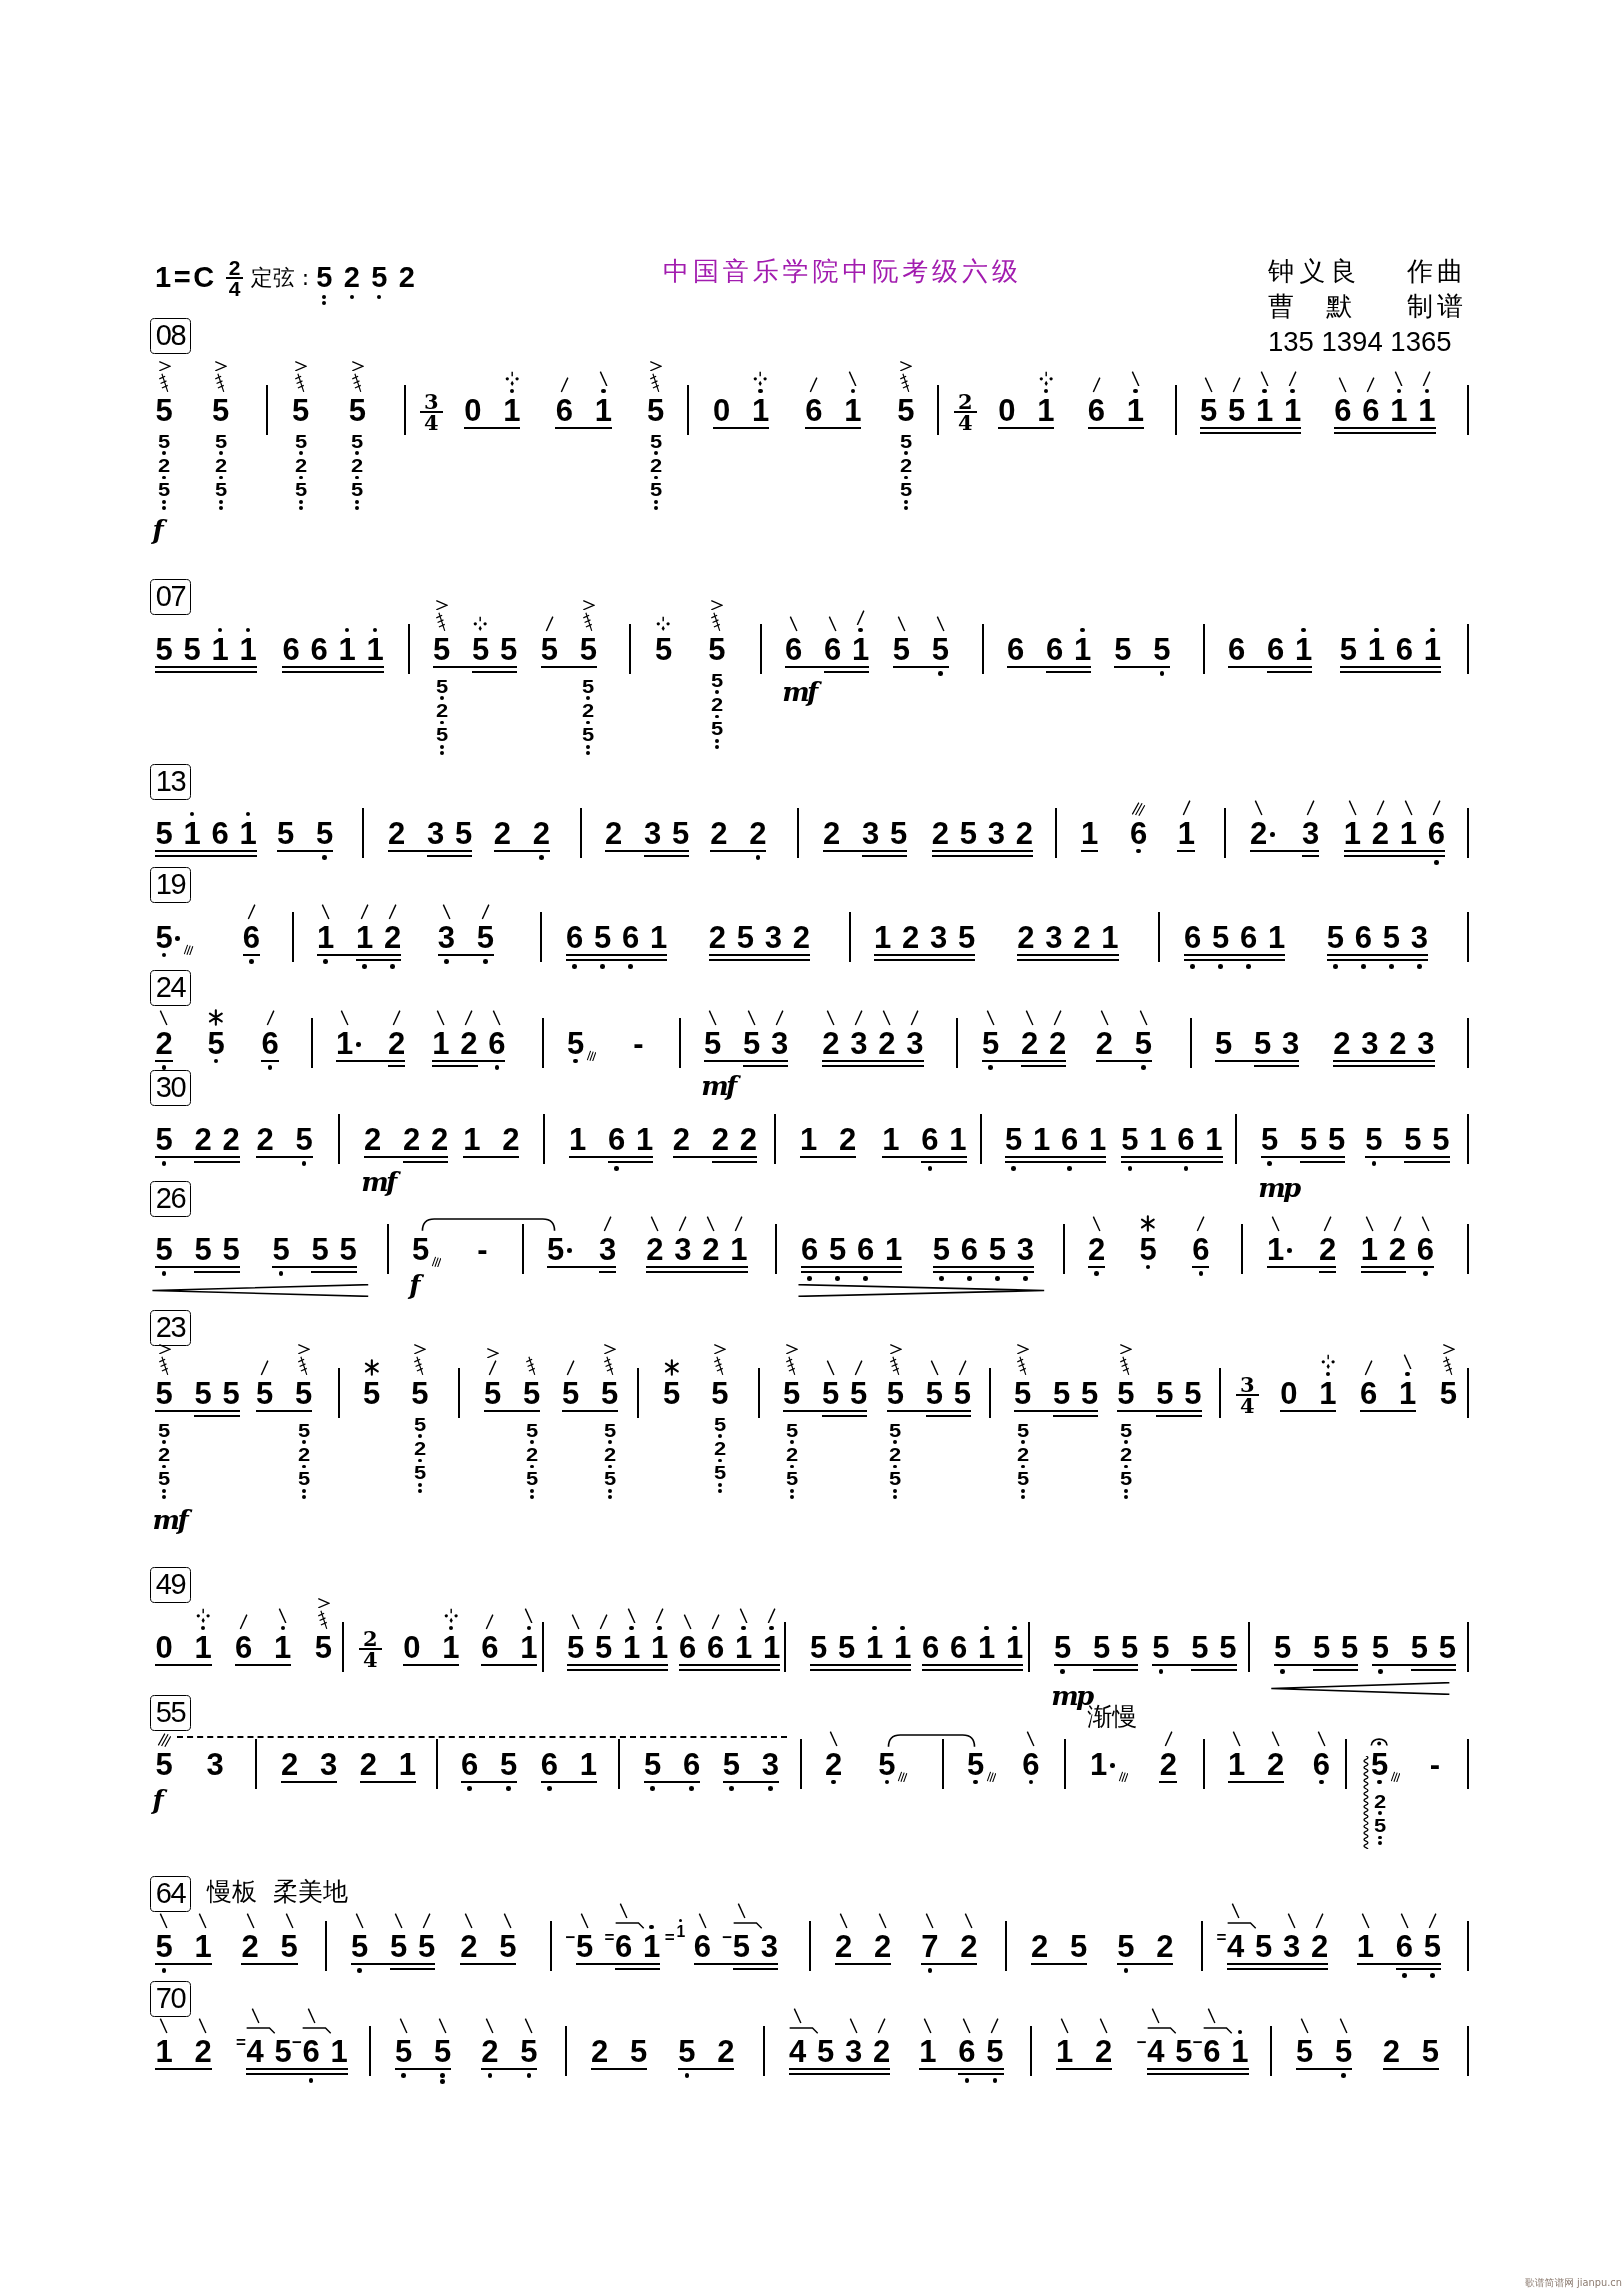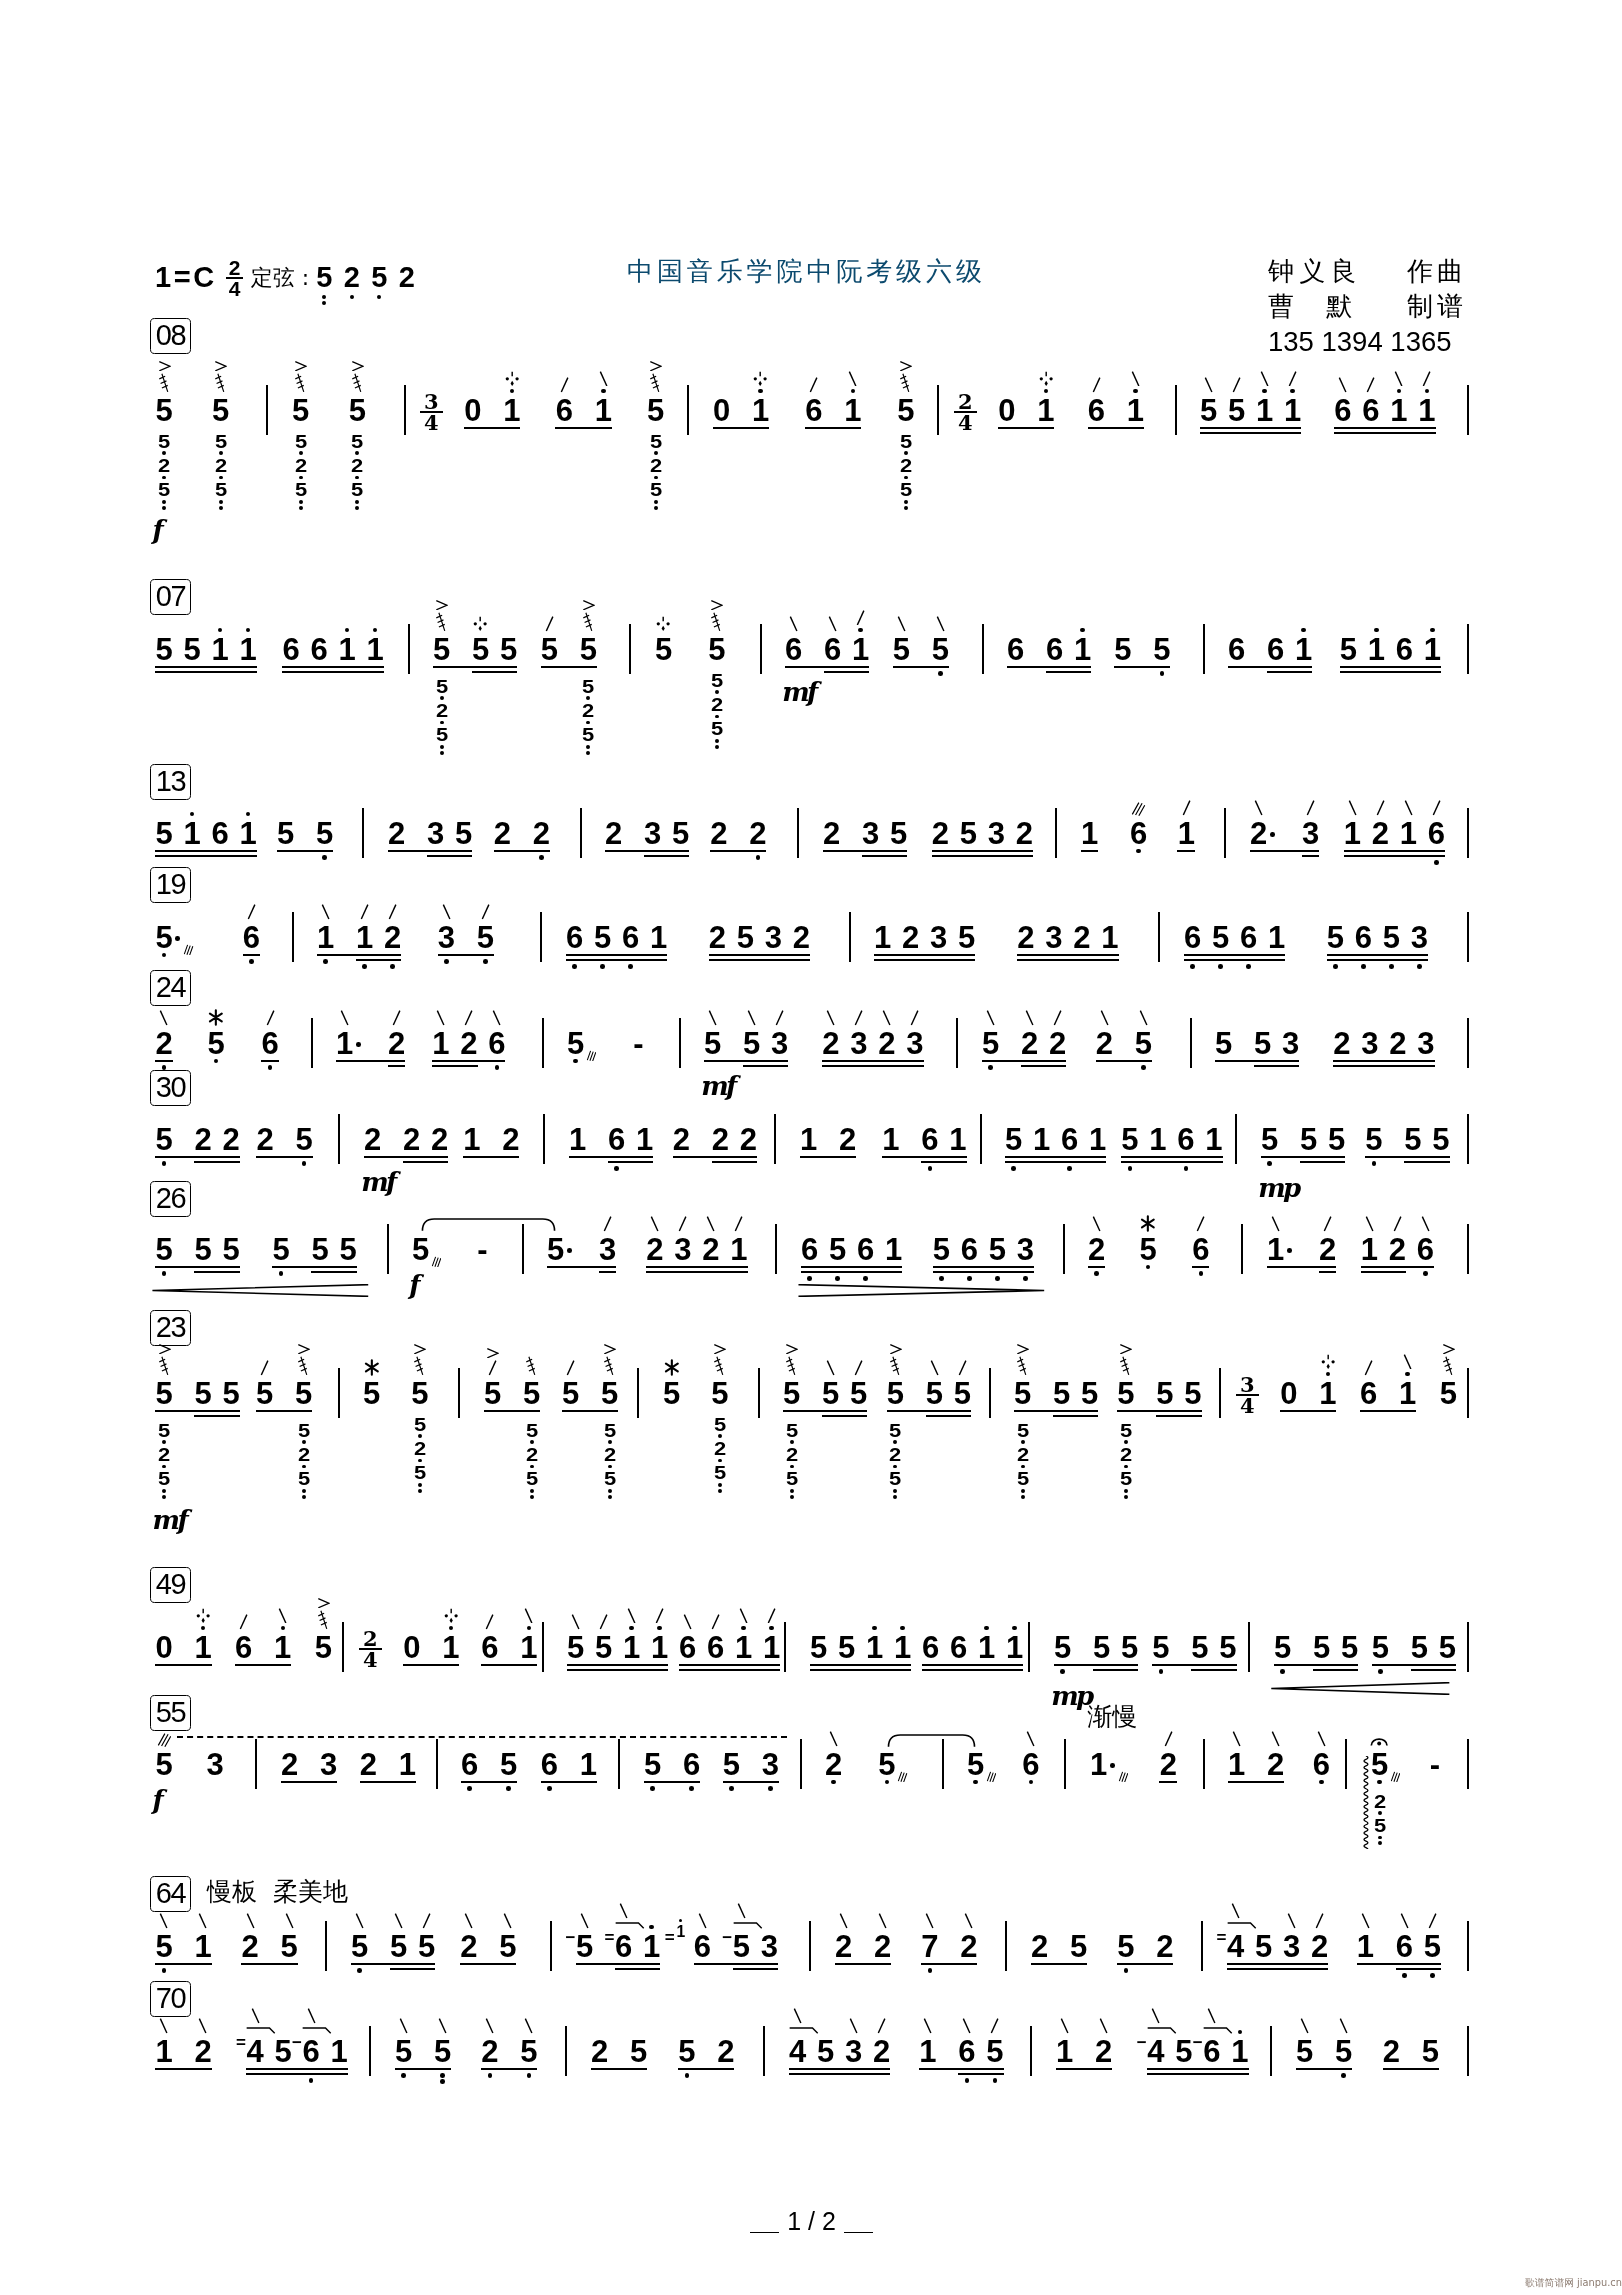--- a/index.html
+++ b/index.html
@@ -6,21 +6,21 @@
   #page{position:relative;width:1623px;height:2295px;background:#fff;overflow:hidden;color:#000;font-family:"DejaVu Sans",sans-serif;}
   .title{position:absolute;top:160px;left:0;width:1623px;text-align:center;margin:0;font:normal 50px/52px "DejaVu Sans",sans-serif;word-spacing:17px;}
   .keysig{position:absolute;left:155px;top:257px;display:flex;align-items:center;}
   .key{font:bold 29px/39px "Liberation Sans",sans-serif;letter-spacing:2.6px;}
   .hfrac{display:inline-flex;flex-direction:column;align-items:center;margin:0 6.5px 0 9.2px;font:bold 21px/19px "Liberation Sans",sans-serif;padding-top:1.3px;}
   .hfrac .den{border-top:2px solid #000;width:17px;text-align:center;}
   .tlabel{font:22px/39px "DejaVu Sans",sans-serif;margin-left:1.3px;}
   .tnotes{display:flex;gap:10.5px;margin-left:6.5px;}
   .tn{position:relative;display:inline-block;width:17px;text-align:center;font:bold 29px/39px "Liberation Sans",sans-serif;}
   .tdot{position:absolute;left:6.5px;width:3.9px;height:3.9px;border-radius:50%;background:#000;}
-  .subtitle{position:absolute;left:627px;top:257px;font:26px/29px "DejaVu Sans",sans-serif;letter-spacing:3.9px;color:#0c4a6e;}
+  .subtitle{position:absolute;left:663px;top:257px;font:26px/29px "DejaVu Sans",sans-serif;letter-spacing:3.9px;color:#a21caf;}
   .credits{position:absolute;left:1268px;top:257px;font:26px/29px "DejaVu Sans",sans-serif;width:209px;}
   .crow{position:relative;height:35px;}
   .crow .name{position:absolute;left:0;letter-spacing:5.2px;white-space:pre;}
   .crow .role{position:absolute;left:139px;letter-spacing:3.9px;}
   .contact{position:absolute;left:1268px;top:327px;font:27.5px/29px "Liberation Sans",sans-serif;}
   .reh-box{position:absolute;left:150px;width:41px;height:36px;box-sizing:border-box;border:1.6px solid #000;border-radius:4.6px;font:29px/33px "Liberation Sans",sans-serif;text-align:center;letter-spacing:-1.3px;}
   .tempo{position:absolute;left:207px;font:25px/29px "DejaVu Sans",sans-serif;white-space:pre;}
   .measure{position:absolute;height:26px;display:flex;align-items:flex-start;box-sizing:border-box;padding-right:3.9px;}
   .groups{display:flex;flex:1 1 auto;align-items:flex-start;min-width:0;}
   .group{display:flex;align-items:flex-start;}
@@ -2287,23 +2287,20 @@
             <div class="group" style="flex: 1 0 auto;">
               <span class="note" style="width: 39px;"><span class="digit">2</span><span class="ul" style="top: 29.4px; left: 5.2px; right: 0px;"></span></span>
               <span class="note" style="width: 39px;"><span class="digit">5</span><span class="ul" style="top: 29.4px; left: 0px; right: 16.4px;"></span></span>
             </div>
           </div>
         </div>
         <div class="barline" style="left: 1467px; top: 2026px;"></div>
       </div>
     </div>
 
-  <div class="footer">
-    <span class="frule"></span><span>1 / 2</span><span class="frule"></span>
-  </div>
   <div class="watermark">歌谱简谱网 jianpu.cn</div>
 <span class="tie" style="left: 421px; top: 1217px;"><svg width="135" height="14.4" viewBox="0 0 206 22">
         <path d="M2 21 Q2 3 20 3 H186 Q204 3 204 21" stroke="#000" fill="none" stroke-width="2.5"></path>
       </svg></span>
     <span class="tie" style="left: 887px; top: 1733px;"><svg width="89" height="14.4" viewBox="0 0 135.5 22">
         <path d="M2 21 Q2 3 20 3 H115.5 Q133.5 3 133.5 21" stroke="#000" fill="none" stroke-width="2.5"></path>
       </svg></span>
     <span class="dashline" style="left: 177px; width: 610px; top: 1736px;"></span>
   </div>
 

